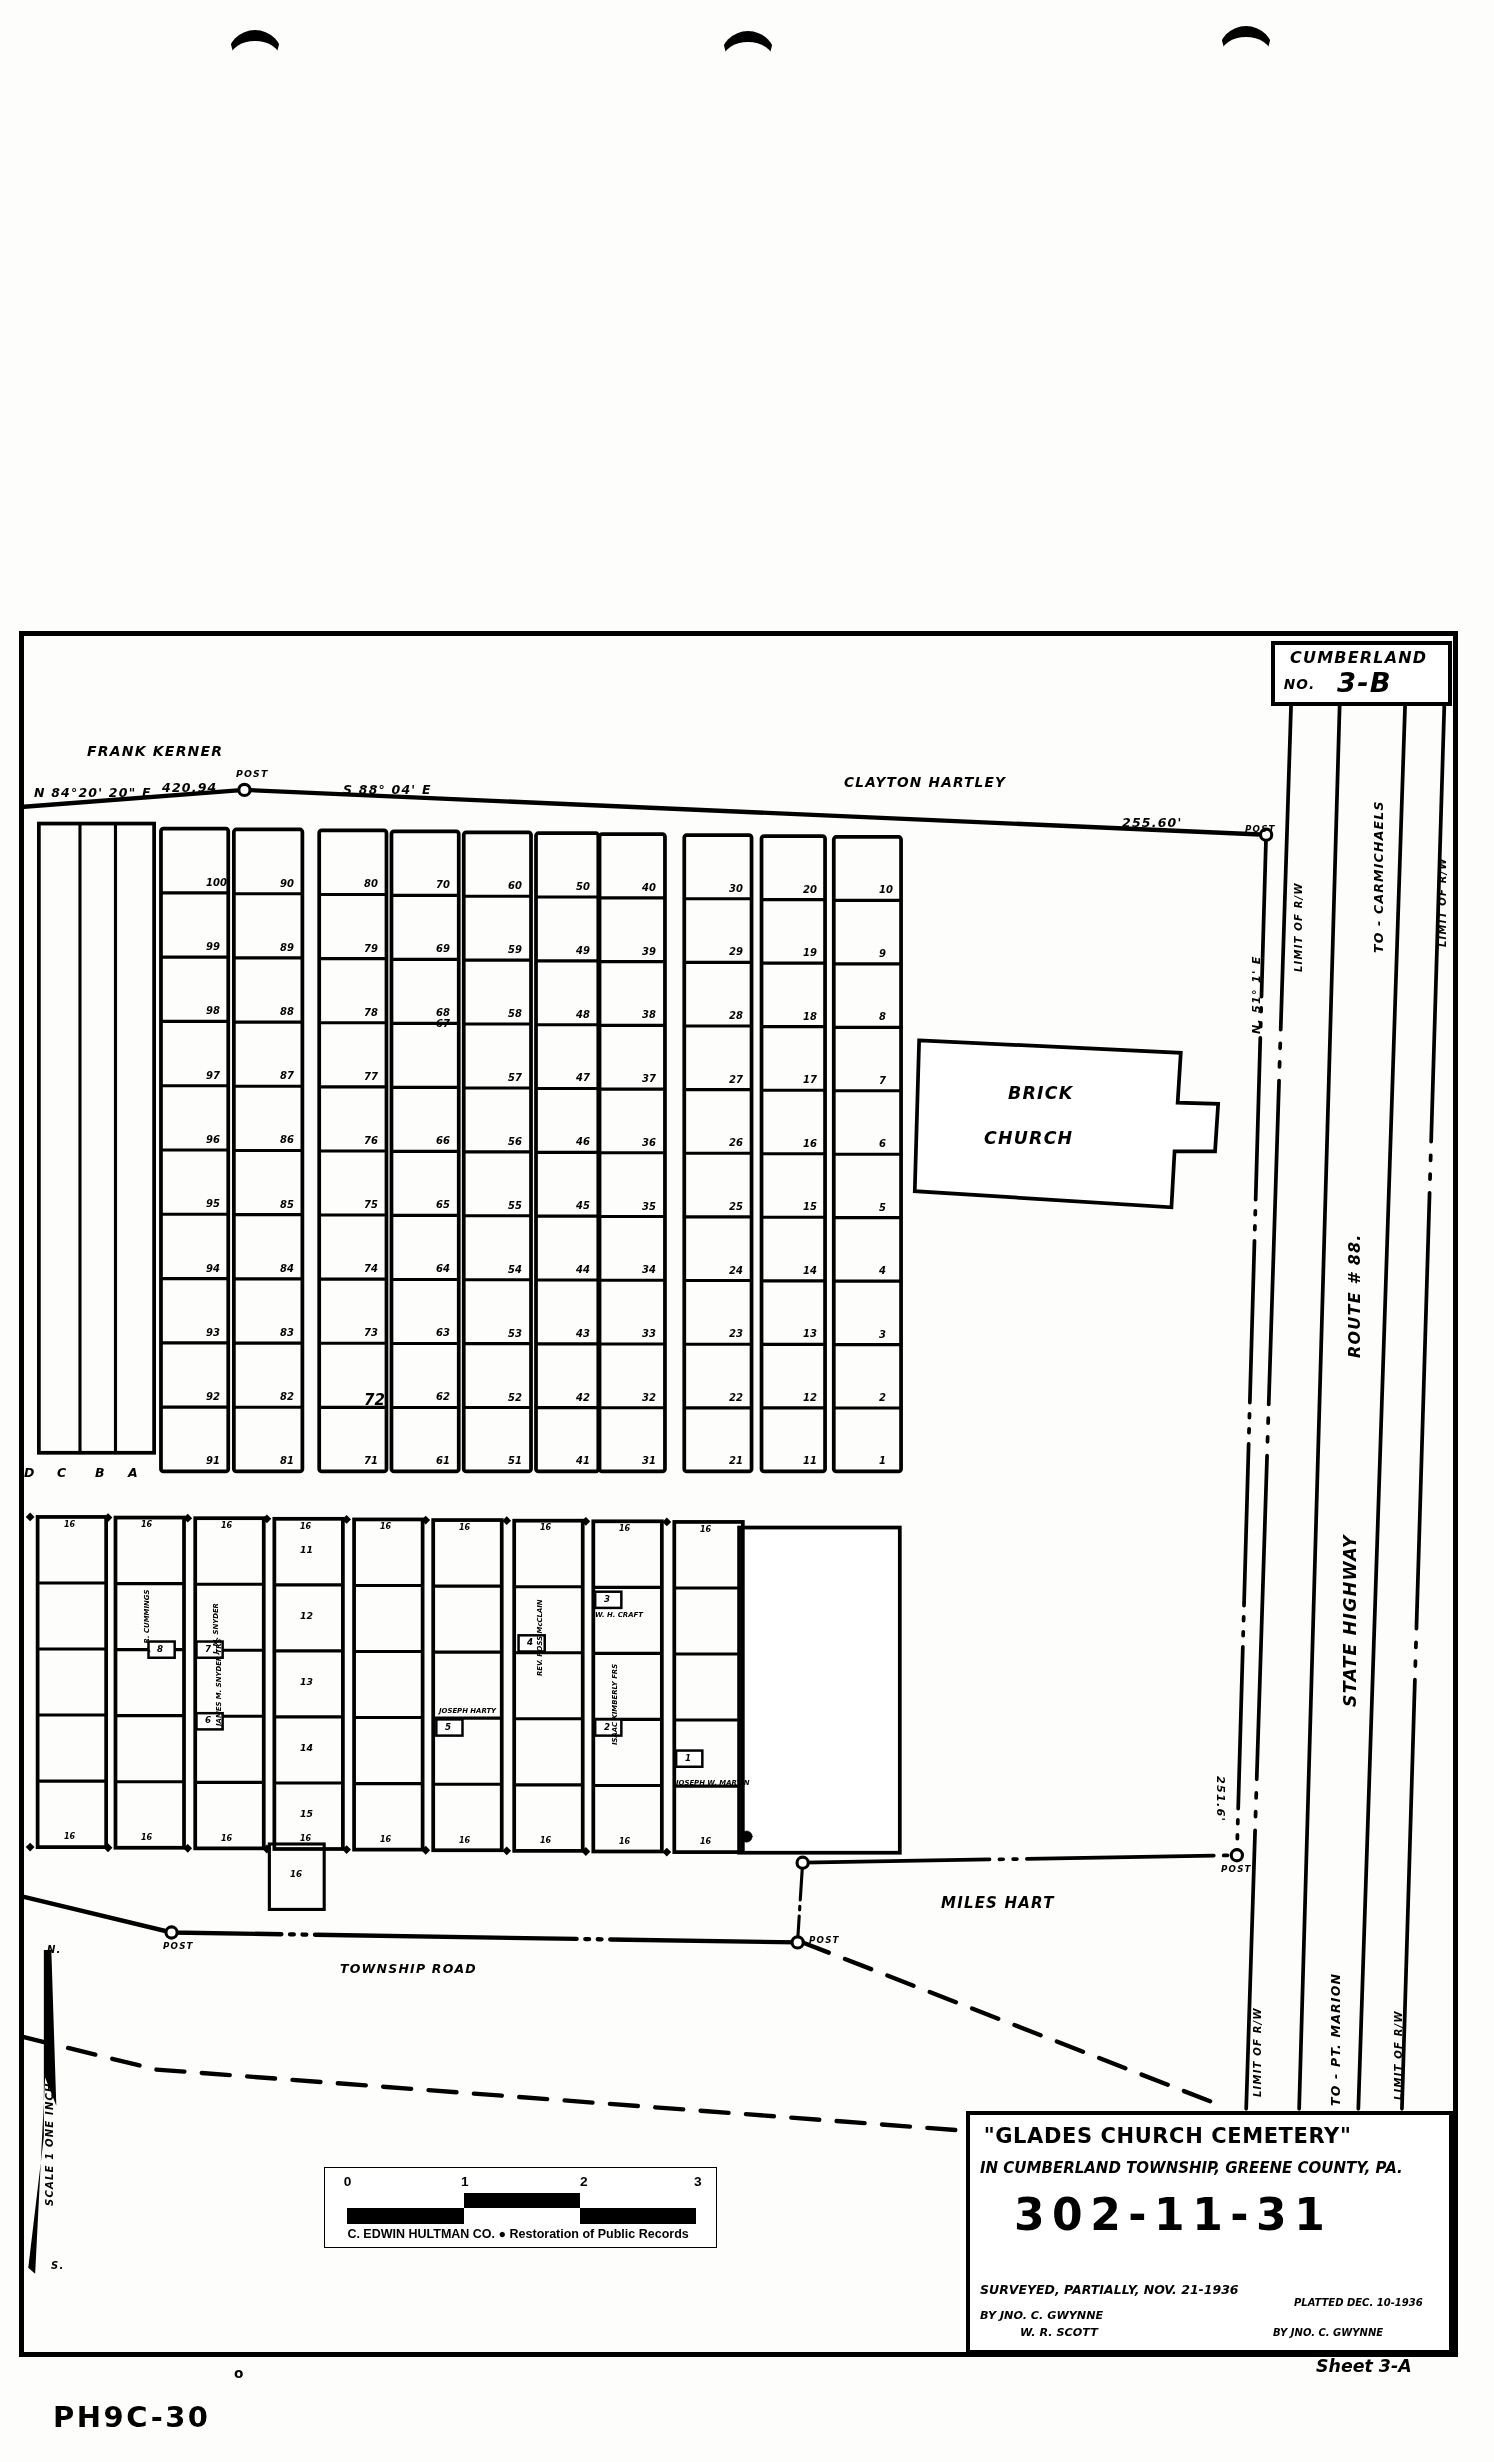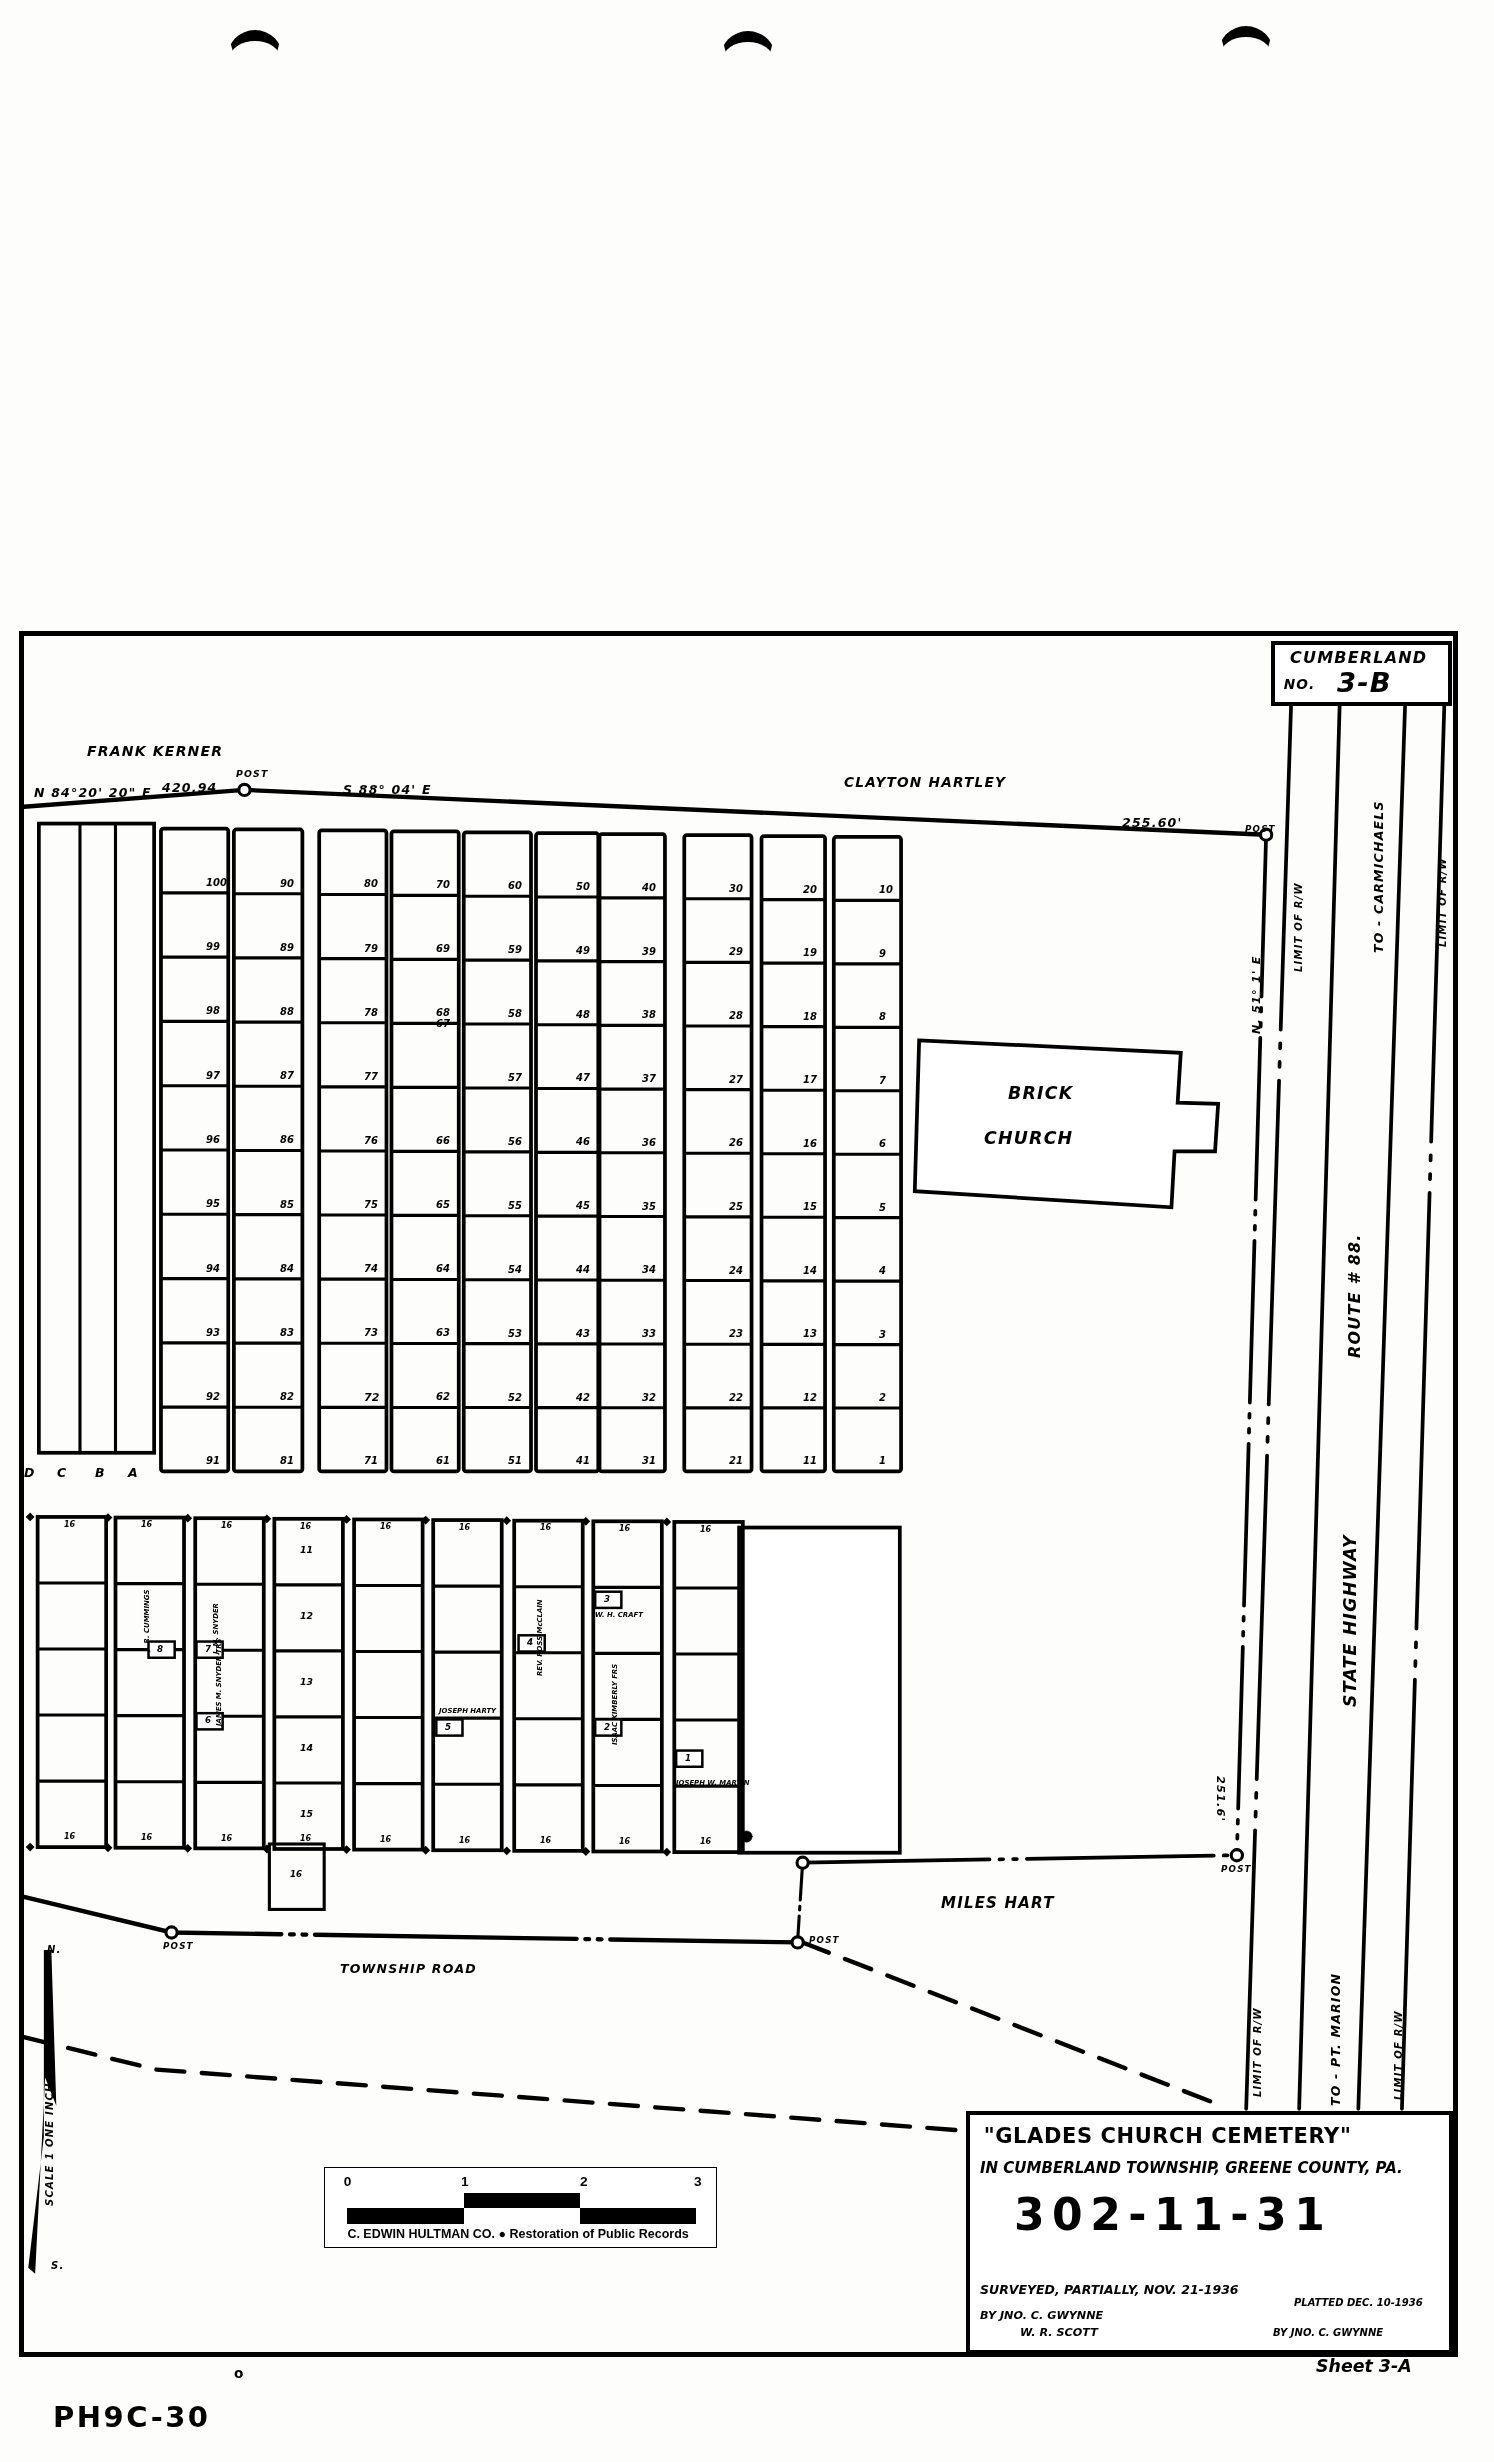--- a/index.html
+++ b/index.html
@@ -352,21 +352,21 @@
       <div class="lbl" style="left: 280px; top: 1391px; font-size: 10px; letter-spacing: 0px;">82</div>
       <div class="lbl" style="left: 280px; top: 1455px; font-size: 10px; letter-spacing: 0px; text-align: center;">81</div>
       <div class="lbl" style="left: 364px; top: 878px; font-size: 10px; letter-spacing: 0px;">80</div>
       <div class="lbl" style="left: 364px; top: 943px; font-size: 10px; letter-spacing: 0px;">79</div>
       <div class="lbl" style="left: 364px; top: 1007px; font-size: 10px; letter-spacing: 0px;">78</div>
       <div class="lbl" style="left: 364px; top: 1071px; font-size: 10px; letter-spacing: 0px;">77</div>
       <div class="lbl" style="left: 364px; top: 1135px; font-size: 10px; letter-spacing: 0px;">76</div>
       <div class="lbl" style="left: 364px; top: 1199px; font-size: 10px; letter-spacing: 0px;">75</div>
       <div class="lbl" style="left: 364px; top: 1263px; font-size: 10px; letter-spacing: 0px;">74</div>
       <div class="lbl" style="left: 364px; top: 1327px; font-size: 10px; letter-spacing: 0px;">73</div>
-      <div class="lbl" style="left: 364px; top: 1391px; font-size: 11px; letter-spacing: 0px;">72</div>
+      <div class="lbl" style="left: 364px; top: 1391px; font-size: 15px; letter-spacing: 0px;">72</div>
       <div class="lbl" style="left: 364px; top: 1455px; font-size: 10px; letter-spacing: 0px;">71</div>
       <div class="lbl" style="left: 436px; top: 879px; font-size: 10px; letter-spacing: 0px;">70</div>
       <div class="lbl" style="left: 436px; top: 943px; font-size: 10px; letter-spacing: 0px;">69</div>
       <div class="lbl" style="left: 436px; top: 1007px; font-size: 10px; letter-spacing: 0px;">68</div>
       <div class="lbl" style="left: 436px; top: 1018px; font-size: 10px; letter-spacing: 0px;">67</div>
       <div class="lbl" style="left: 436px; top: 1135px; font-size: 10px; letter-spacing: 0px;">66</div>
       <div class="lbl" style="left: 436px; top: 1199px; font-size: 10px; letter-spacing: 0px;">65</div>
       <div class="lbl" style="left: 436px; top: 1263px; font-size: 10px; letter-spacing: 0px;">64</div>
       <div class="lbl" style="left: 436px; top: 1327px; font-size: 10px; letter-spacing: 0px;">63</div>
       <div class="lbl" style="left: 436px; top: 1391px; font-size: 10px; letter-spacing: 0px;">62</div>

